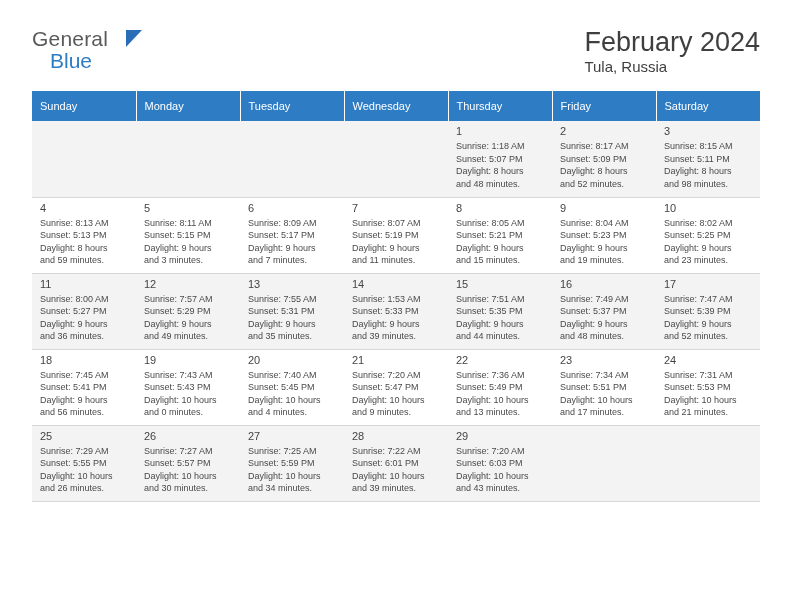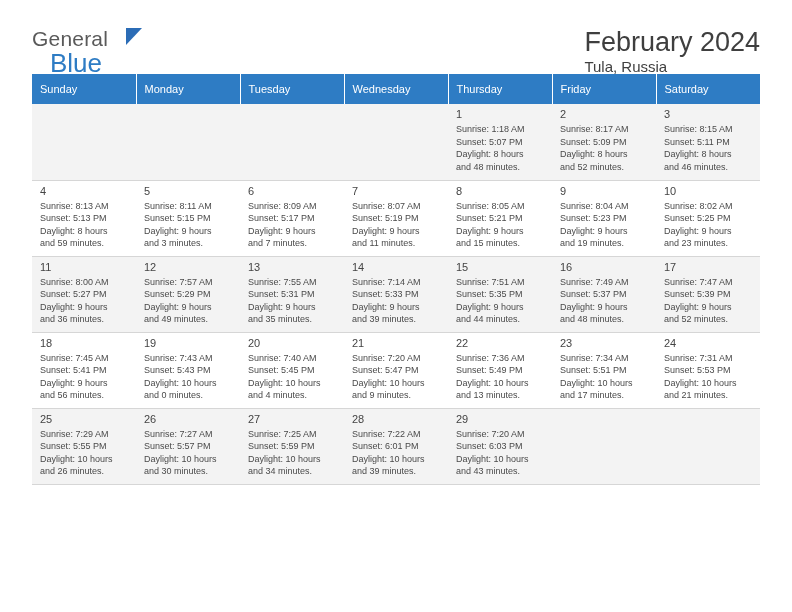--- a/index.html
+++ b/index.html
@@ -36,33 +36,33 @@
     user-select: none;
   }
   .logo-general {
     font-size: 21px;
     color: #5a5a5a;
     letter-spacing: .2px;
     font-family: "Liberation Sans", sans-serif;
   }
   .logo-row1 {
     display: flex;
-    align-items: flex-start;
+    align-items: center;
     gap: 16px;
   }
   .logo-flag {
     width: 0;
     height: 0;
     border-left: 16px solid #2b6cb6;
     border-bottom: 17px solid transparent;
     margin-left: 2px;
     margin-bottom: 1px;
   }
   .logo-blue {
-    font-size: 26px;
+    font-size: 21px;
     color: #2e7cc4;
     margin-top: 1px;
     display: block;
     padding-left: 18px;
   }
   .title-block {
     text-align: left;
   }
   .cal-title {
     font-size: 27px;
@@ -71,21 +71,21 @@
     font-weight: normal;
     margin: 0;
   }
   .cal-subtitle {
     font-size: 15px;
     color: #3f3f3f;
     margin-top: 0;
   }
   
   .calendar {
-    margin-top: 6px;
+    margin-top: 23px;
     width: 728px;
     border-collapse: collapse;
     table-layout: fixed;
   }
   .calendar th {
     background: #2e7cc4;
     color: #ffffff;
     font-size: 11px;
     font-weight: normal;
     text-align: left;
@@ -174,21 +174,21 @@
               <div>Daylight: 8 hours</div>
               <div>and 52 minutes.</div>
             </div>
           </td>
           <td>
             <span class="daynum">3</span>
             <div class="info">
               <div>Sunrise: 8:15 AM</div>
               <div>Sunset: 5:11 PM</div>
               <div>Daylight: 8 hours</div>
-              <div>and 46 minutes.</div>
+              <div>and 98 minutes.</div>
             </div>
           </td>
         </tr>
         <tr>
           <td>
             <span class="daynum">4</span>
             <div class="info">
               <div>Sunrise: 8:13 AM</div>
               <div>Sunset: 5:13 PM</div>
               <div>Daylight: 8 hours</div>
@@ -274,21 +274,21 @@
             <div class="info">
               <div>Sunrise: 7:55 AM</div>
               <div>Sunset: 5:31 PM</div>
               <div>Daylight: 9 hours</div>
               <div>and 35 minutes.</div>
             </div>
           </td>
           <td>
             <span class="daynum">14</span>
             <div class="info">
-              <div>Sunrise: 7:14 AM</div>
+              <div>Sunrise: 1:53 AM</div>
               <div>Sunset: 5:33 PM</div>
               <div>Daylight: 9 hours</div>
               <div>and 39 minutes.</div>
             </div>
           </td>
           <td>
             <span class="daynum">15</span>
             <div class="info">
               <div>Sunrise: 7:51 AM</div>
               <div>Sunset: 5:35 PM</div>

